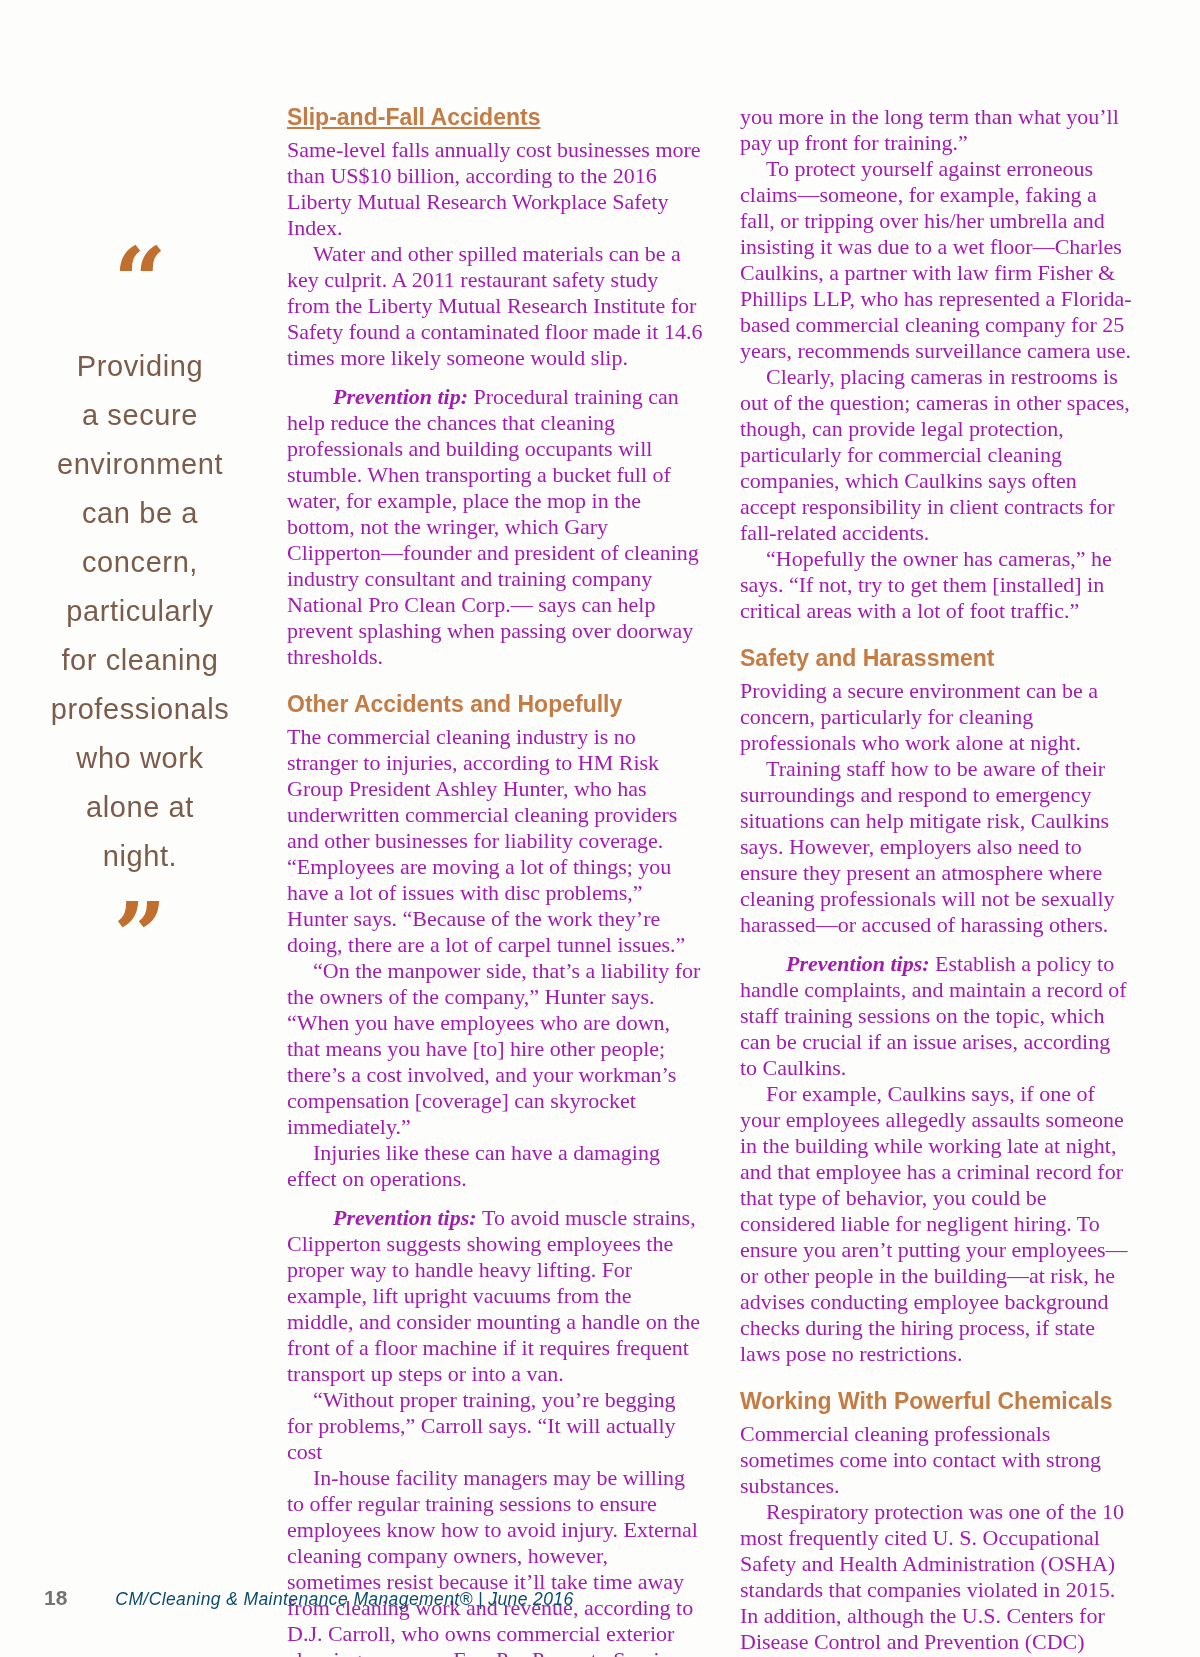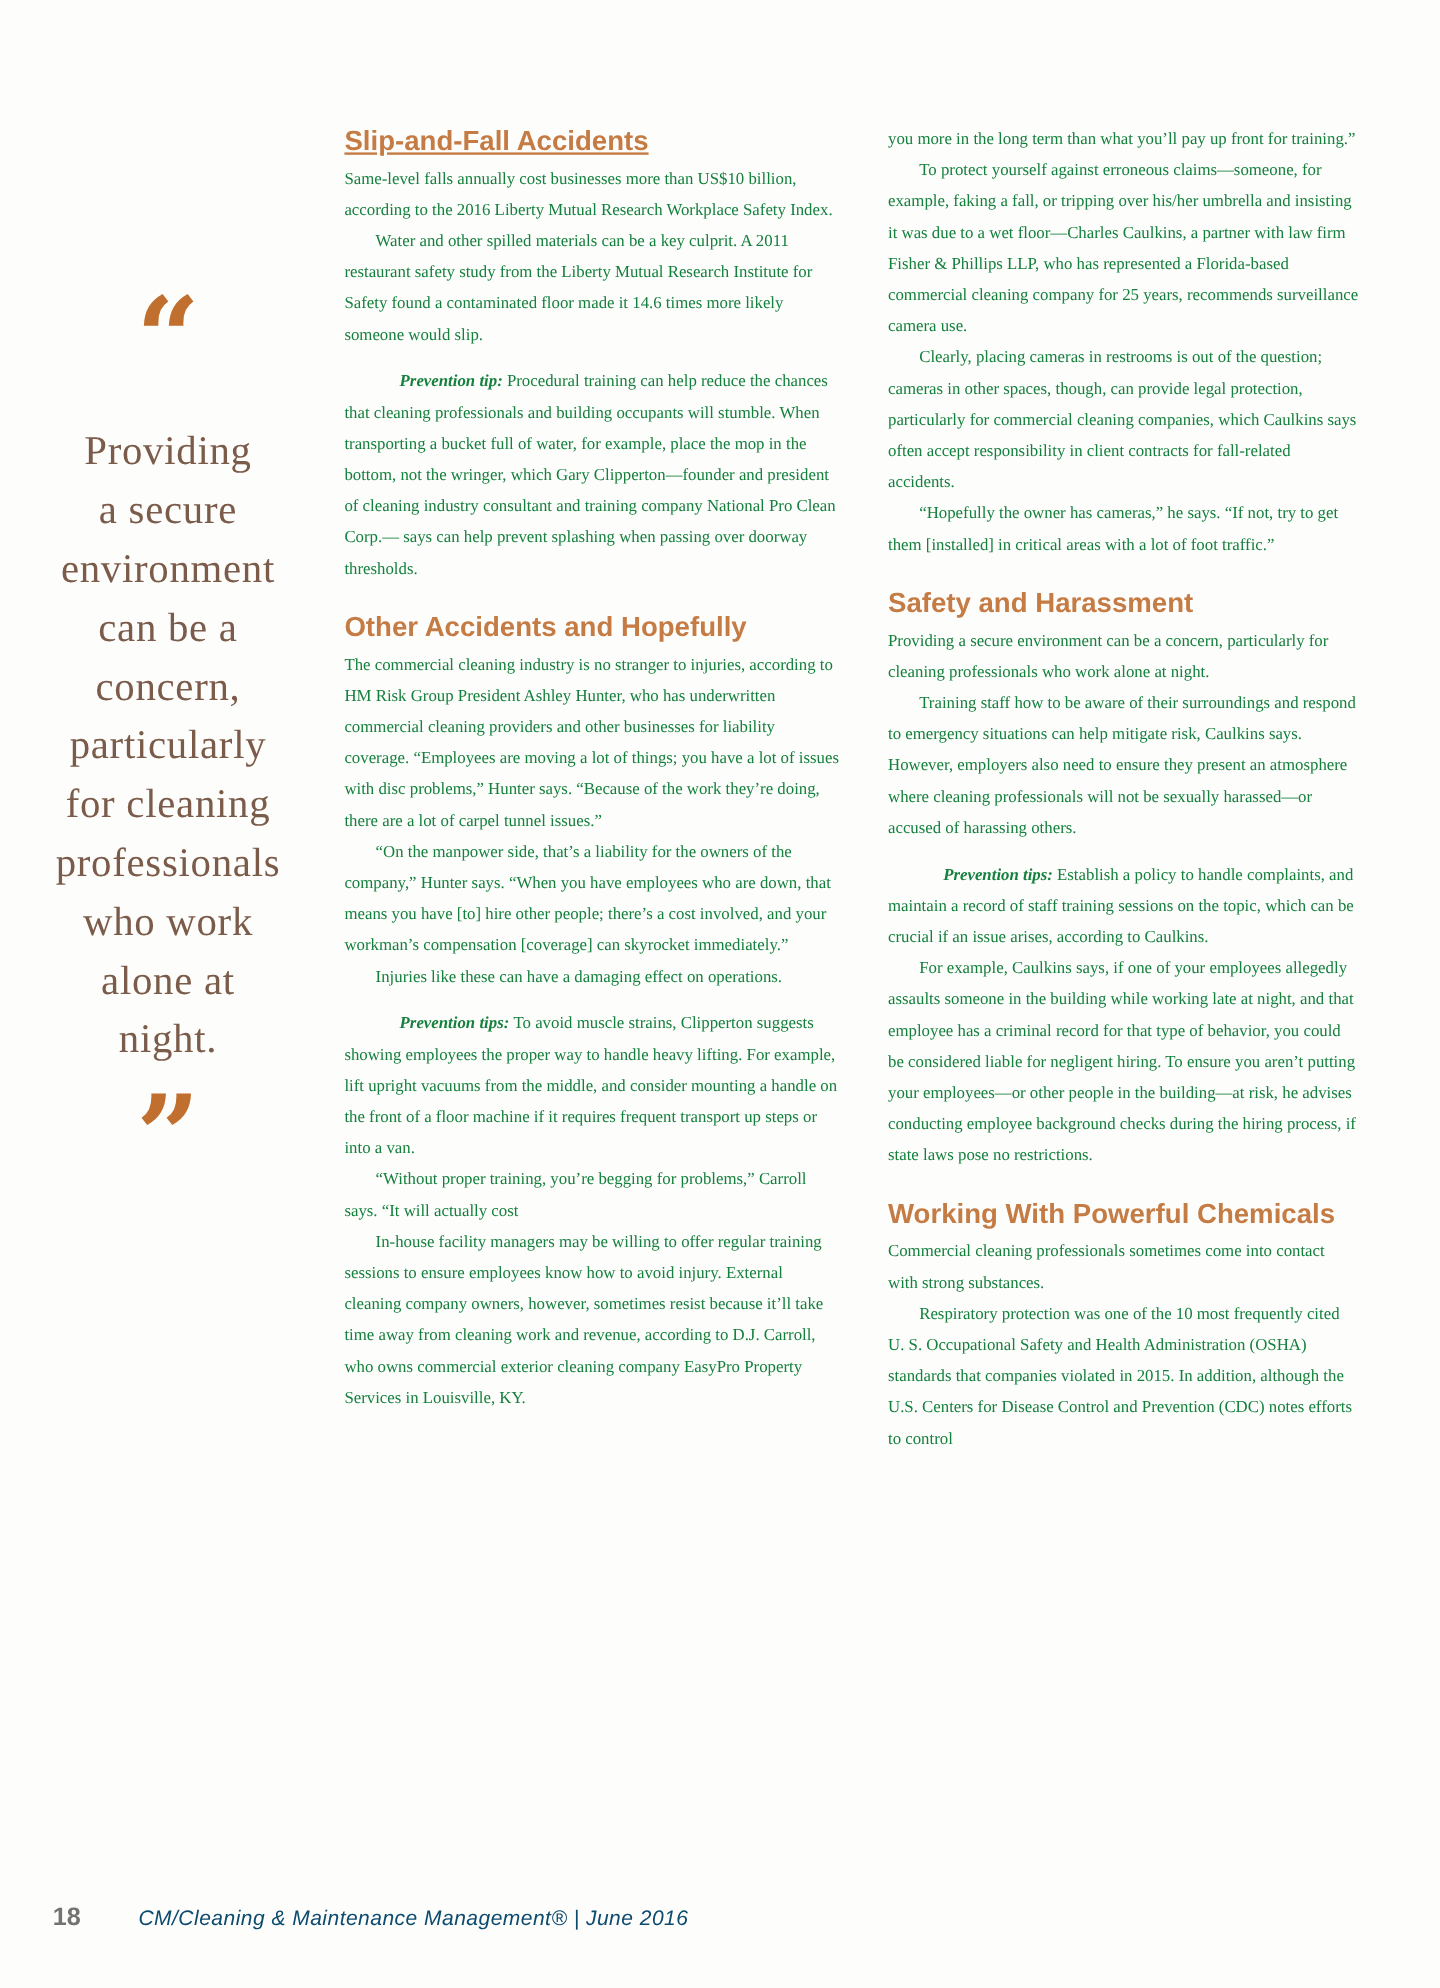--- a/index.html
+++ b/index.html
@@ -26,38 +26,37 @@
   .quote-mark {
     color: #c06f2e;
     font-family: "DejaVu Serif", serif;
     font-weight: bold;
     font-size: 92px;
     line-height: 58px;
     height: 72px;
   }
   .quote-mark.close { margin-top: 26px; height: 60px; }
   .pullquote-text {
-    font-size: 34px;
+    font-size: 29px;
     line-height: 49px;
     letter-spacing: 0.6px;
     white-space: pre-line;
-    margin-top: 28px;
-    font-family: Liberation Serif, serif;
+    margin-top: 18px;
   }
 
   
   .col { position: absolute; top: 104px; }
   .col-left  { left: 287px; width: 416px; }
   .col-right { left: 740px; width: 392px; }
 
   .col p {
     margin: 0;
-    font-size: 14px;
+    font-size: 22px;
     line-height: 26px;
-    color: #15803d;
+    color: #a21caf;
     text-align: left;
   }
   .col p.indent { text-indent: 26px; }
   .col p.tip { margin-top: 13px; }
   .tip-lead { font-weight: bold; font-style: italic; margin-left: 46px; }
 
   h2.section-heading {
     font-family: "Liberation Sans", sans-serif;
     font-weight: 700;
     font-size: 23px;

